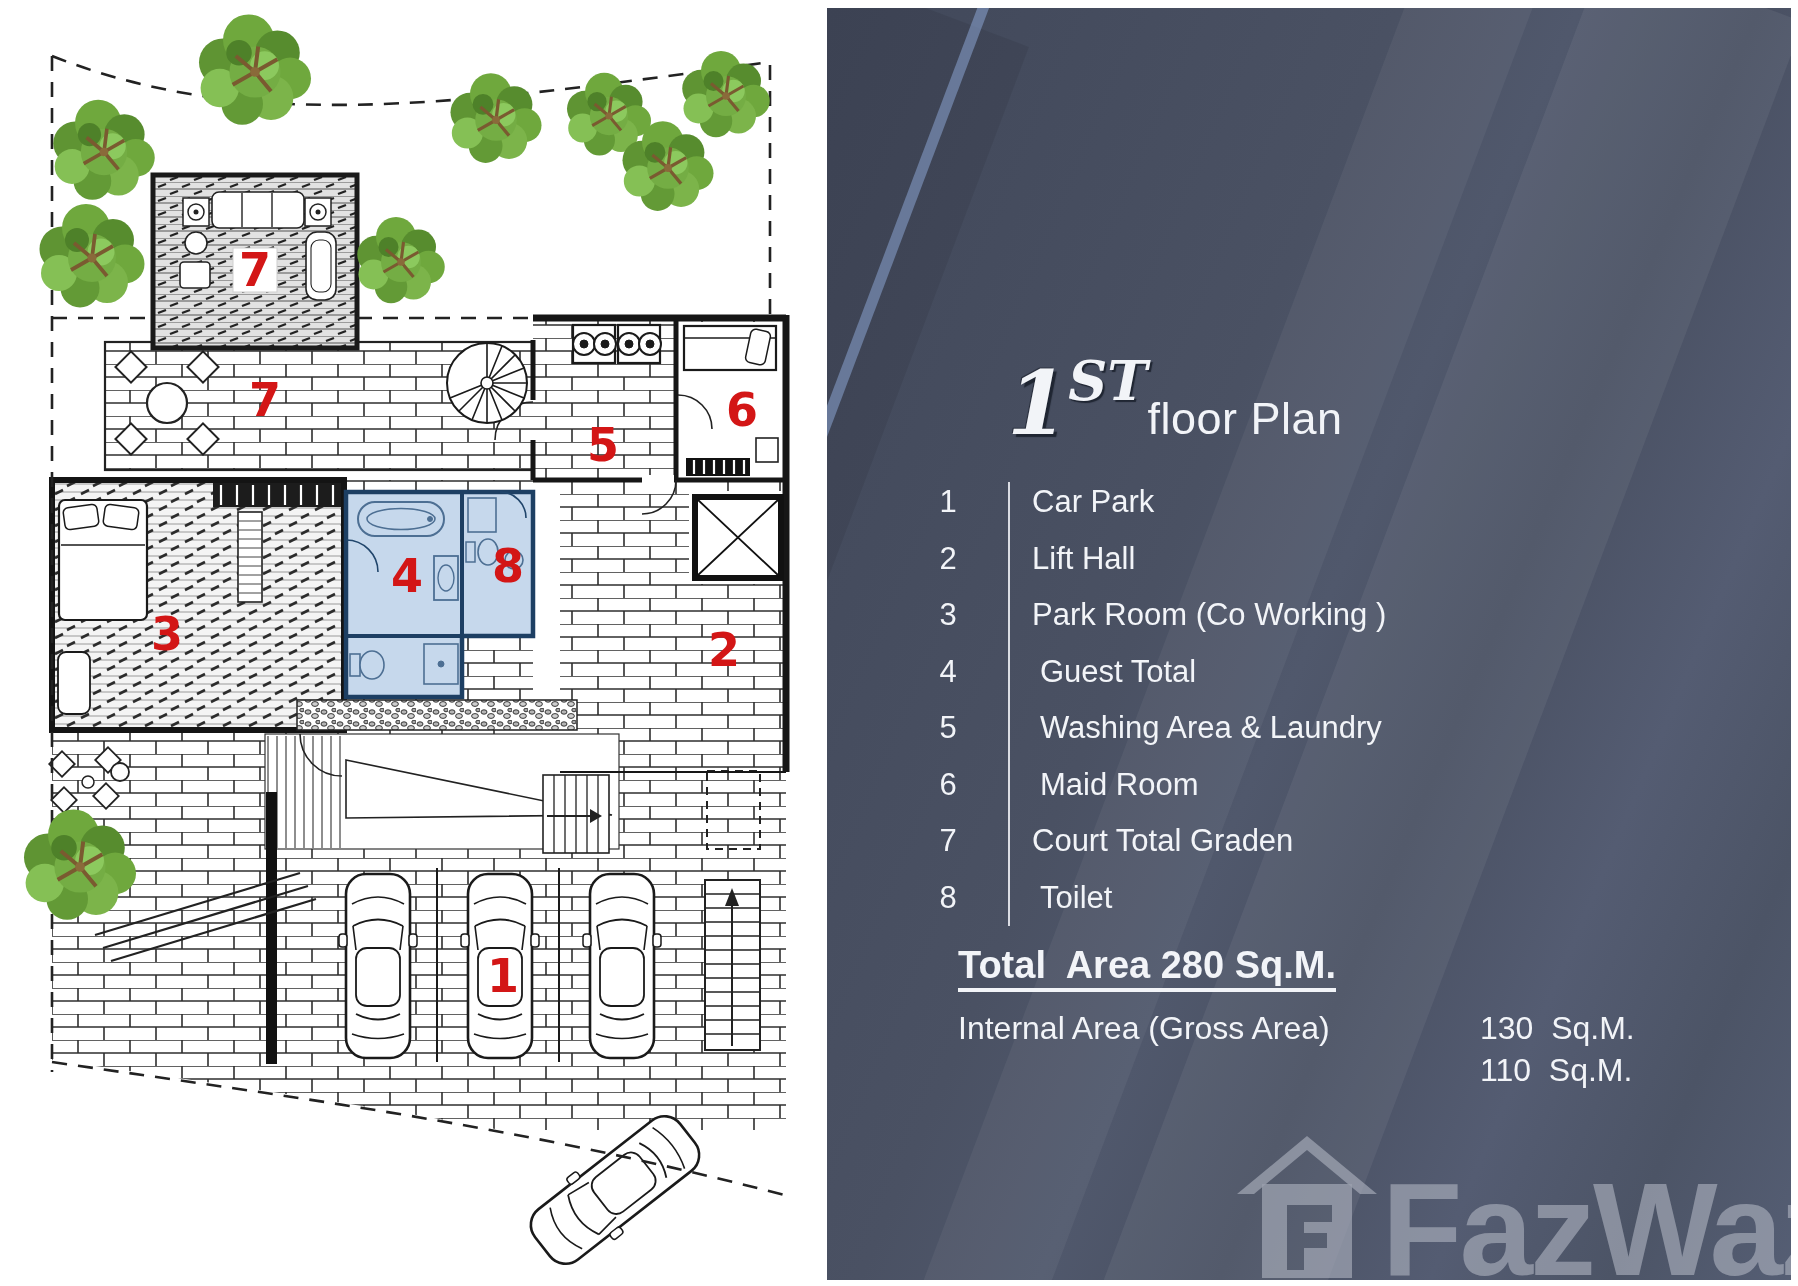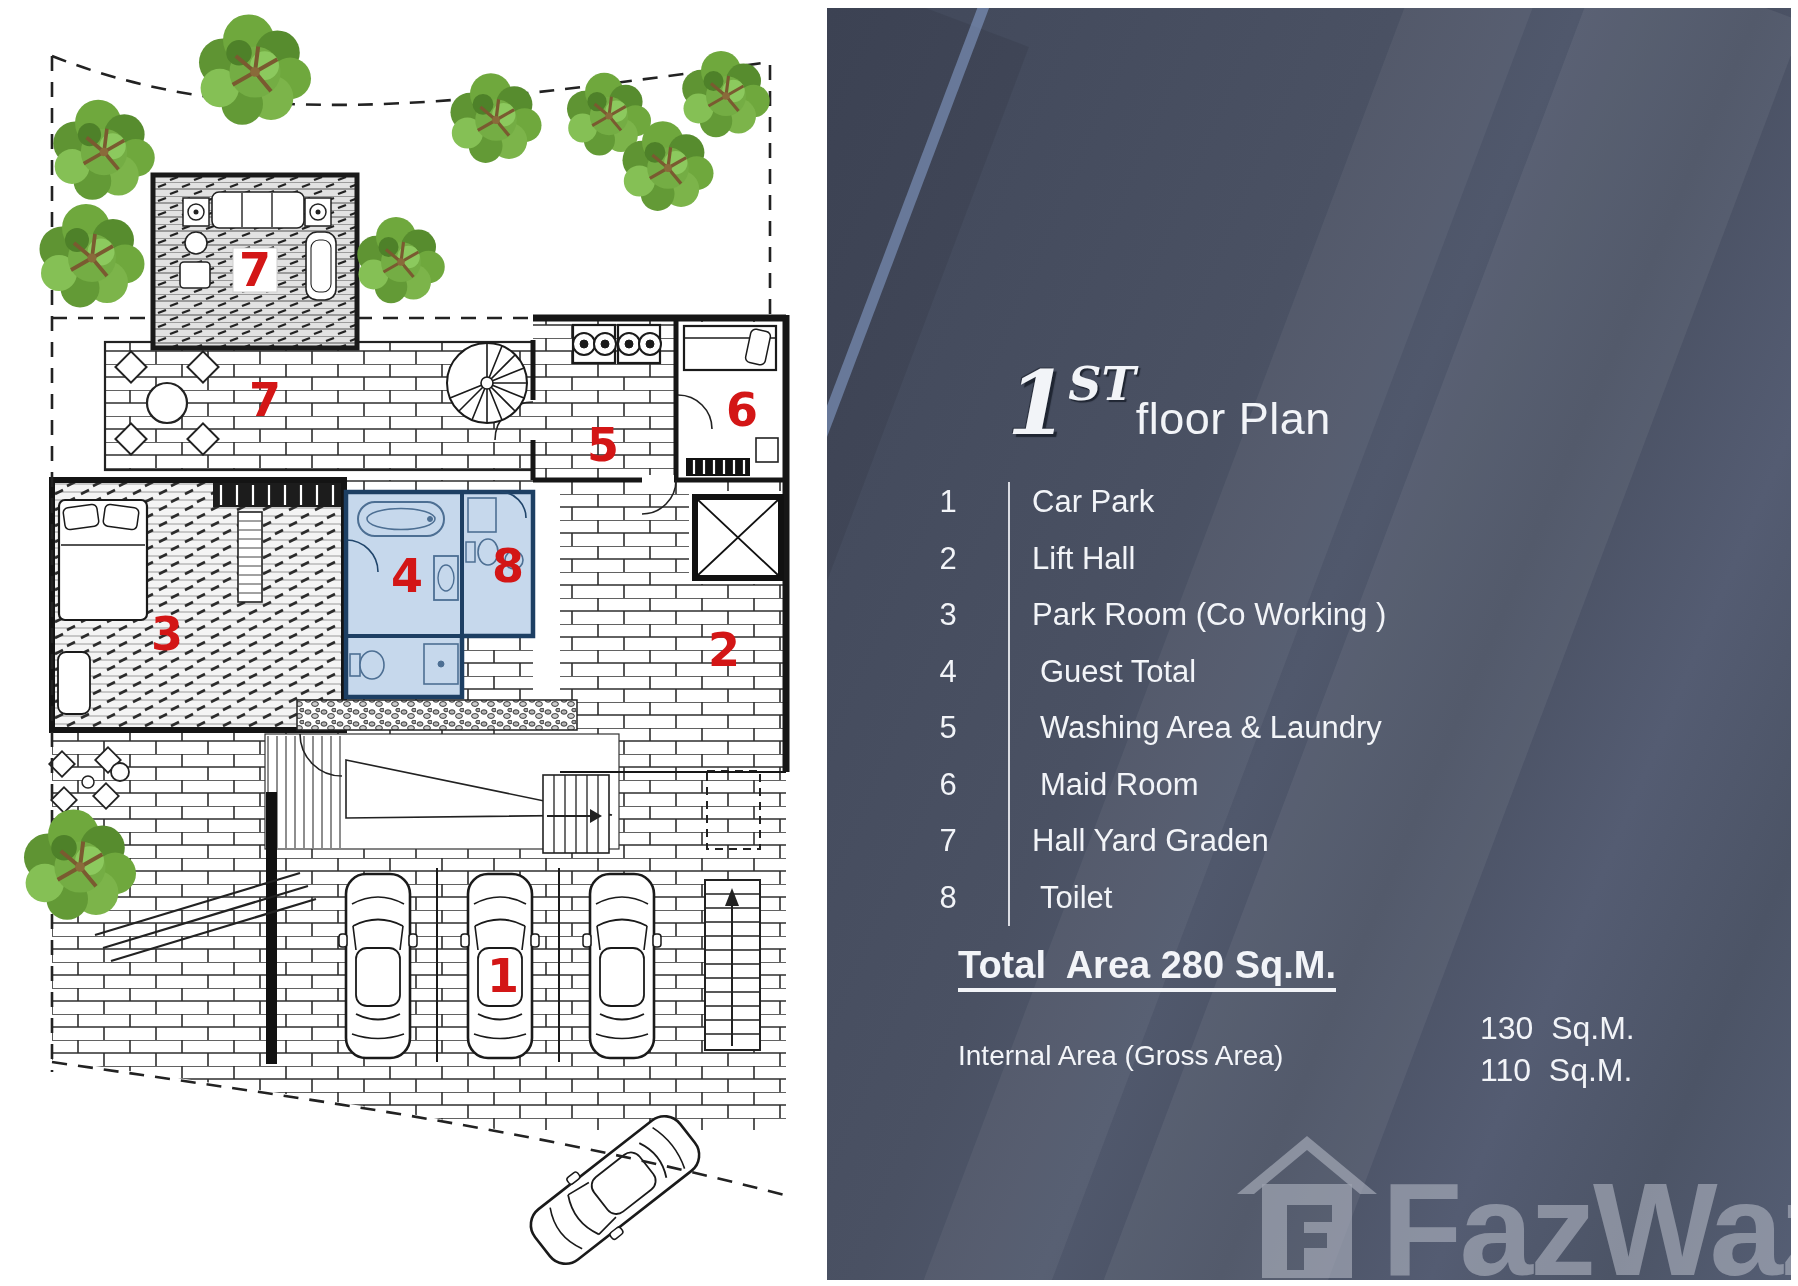--- a/index.html
+++ b/index.html
@@ -12,38 +12,38 @@
                     #495062 62%,#545c72 76%,#4c5466 88%,#555e74 100%);
          color:var(--panel-text,#f2f4f8);}
   .streak{position:absolute;top:-60px;height:1700px;transform-origin:top left;pointer-events:none;}
   .streak.bright{left:173px;width:11px;background:rgba(138,164,209,0.55);transform:rotate(20.7deg);}
   .streak.soft1{left:600px;width:120px;background:rgba(255,255,255,0.05);transform:rotate(20.7deg);}
   .streak.soft2{left:780px;width:210px;background:rgba(255,255,255,0.06);transform:rotate(20.7deg);}
   .streak.dark1{left:-60px;width:280px;background:rgba(0,0,0,0.07);transform:rotate(20.7deg);}
   .title-row{position:absolute;left:180px;top:362px;display:flex;align-items:baseline;z-index:2;}
   .title-num{font-family:"DejaVu Serif",serif;font-style:italic;font-weight:bold;font-size:88px;
              line-height:0.75;text-shadow:3px 3px 1px rgba(25,30,42,0.85), -1px -1px 0 rgba(25,30,42,0.6);}
-  .title-sup{font-family:"DejaVu Serif",serif;font-style:italic;font-weight:bold;font-size:46px;
+  .title-sup{font-family:"DejaVu Serif",serif;font-style:italic;font-weight:bold;font-size:54px;
              line-height:1;transform:translateY(-34px);display:inline-block;
              text-shadow:2px 2px 1px rgba(25,30,42,0.85);}
   .title-rest{font-size:45px;letter-spacing:0.5px;}
   .legend{position:absolute;left:0;top:466px;width:100%;z-index:2;}
   .legend::before{content:"";position:absolute;left:181px;top:8px;height:444px;width:2px;
                   background:rgba(244,246,250,0.85);}
   .lrow{position:relative;height:56.5px;}
   .lnum{position:absolute;left:85px;width:72px;text-align:center;font-size:31px;top:50%;
         transform:translateY(-50%);}
   .llab{position:absolute;left:205px;font-size:31px;top:50%;transform:translateY(-50%);white-space:pre;}
   .lrow:nth-child(4) .llab,.lrow:nth-child(5) .llab,.lrow:nth-child(6) .llab,
   .lrow:nth-child(8) .llab{padding-left:8px;}
   .total{position:absolute;left:131px;top:936px;font-size:38px;font-weight:bold;white-space:pre;
          text-decoration:underline;text-underline-offset:10px;text-decoration-thickness:4px;z-index:2;}
   .arearows{position:absolute;left:131px;top:1002px;width:800px;z-index:2;}
   .arow{position:relative;height:42px;}
-  .alab{position:absolute;left:0;font-size:28px;margin-top:30px;}
+  .alab{position:absolute;left:0;font-size:32px;}
   .aval{position:absolute;left:522px;font-size:32px;white-space:pre;}
   .logo{position:absolute;right:-52px;bottom:-10px;display:flex;align-items:flex-end;
         color:var(--watermark-gray,rgba(170,176,188,0.78));opacity:0.82;z-index:1;}
   .logo-text{font-size:132px;font-weight:bold;line-height:0.9;letter-spacing:-3px;}
 </style>
 </head>
 <body>
 
 <div class="page">
 
@@ -324,21 +324,21 @@
       <div class="lrow">
         <span class="lnum">5</span>
         <span class="llab">Washing Area &amp; Laundry</span>
       </div>
       <div class="lrow">
         <span class="lnum">6</span>
         <span class="llab">Maid Room</span>
       </div>
       <div class="lrow">
         <span class="lnum">7</span>
-        <span class="llab">Hall Yard Graden</span>
+        <span class="llab">Court Total Graden</span>
       </div>
       <div class="lrow">
         <span class="lnum">8</span>
         <span class="llab">Toilet</span>
       </div>
     </div>
 
     <div class="total">Total  Area 280 Sq.M.</div>
 
     <div class="arearows">

